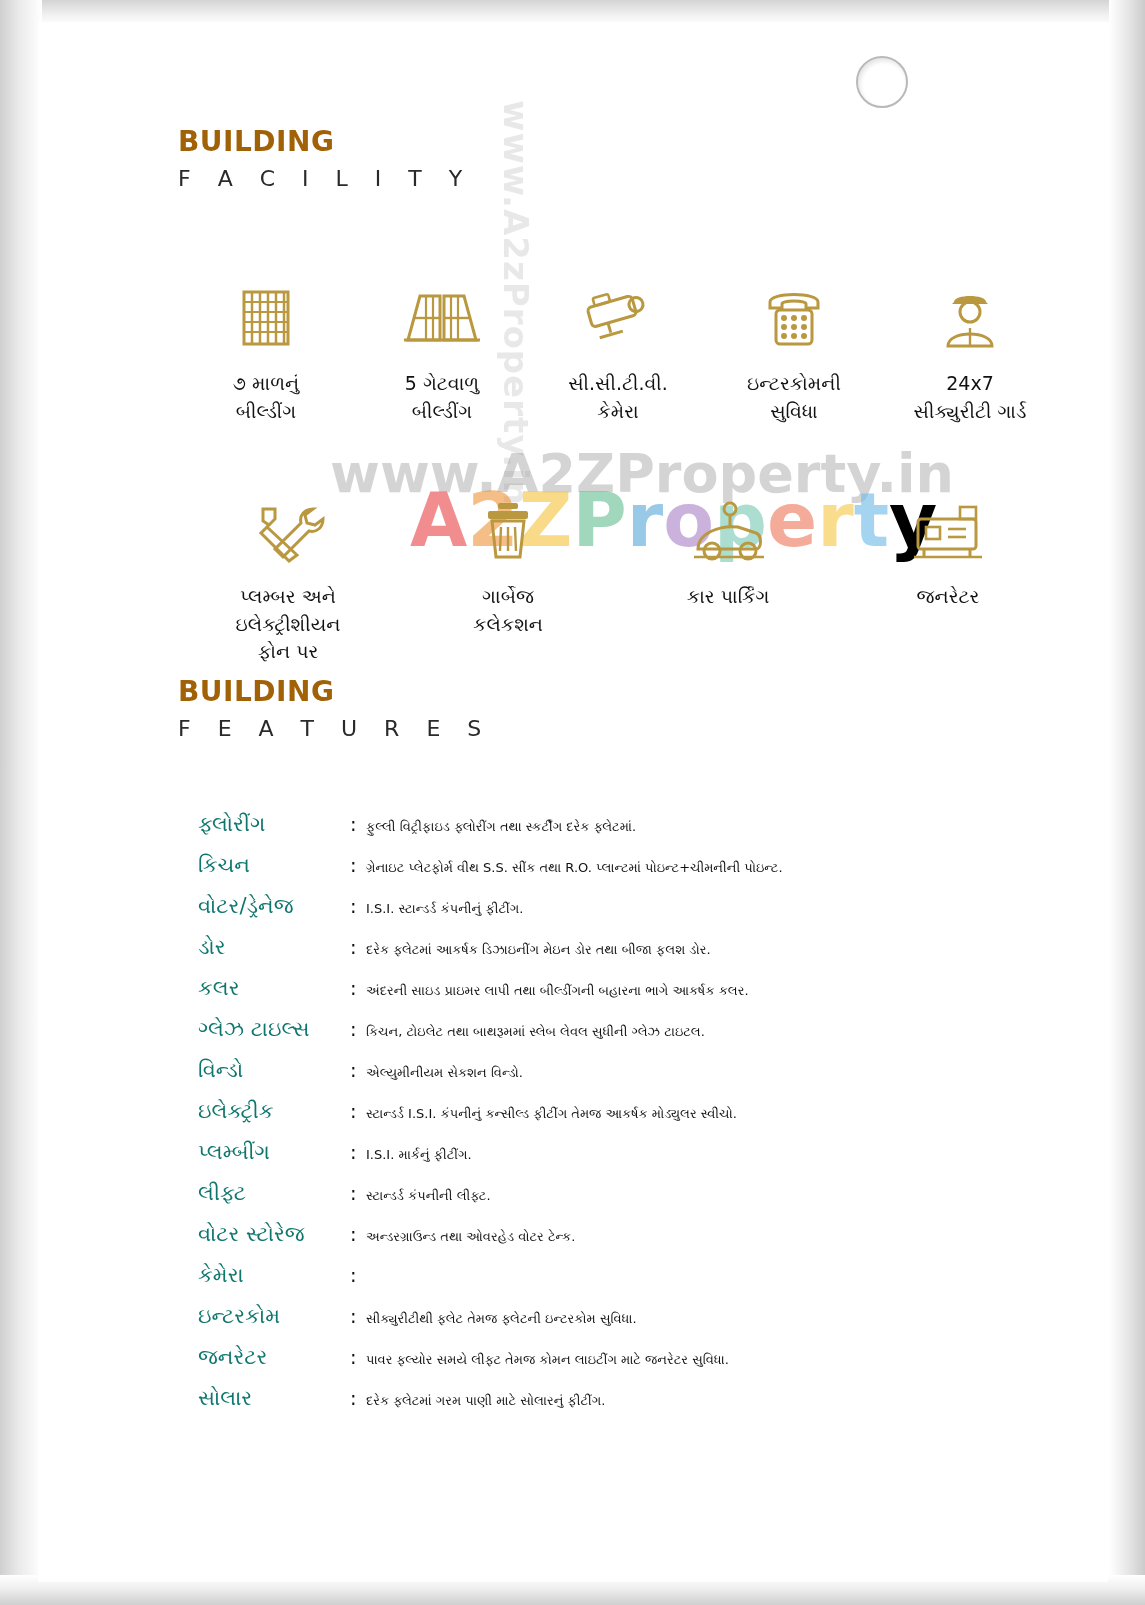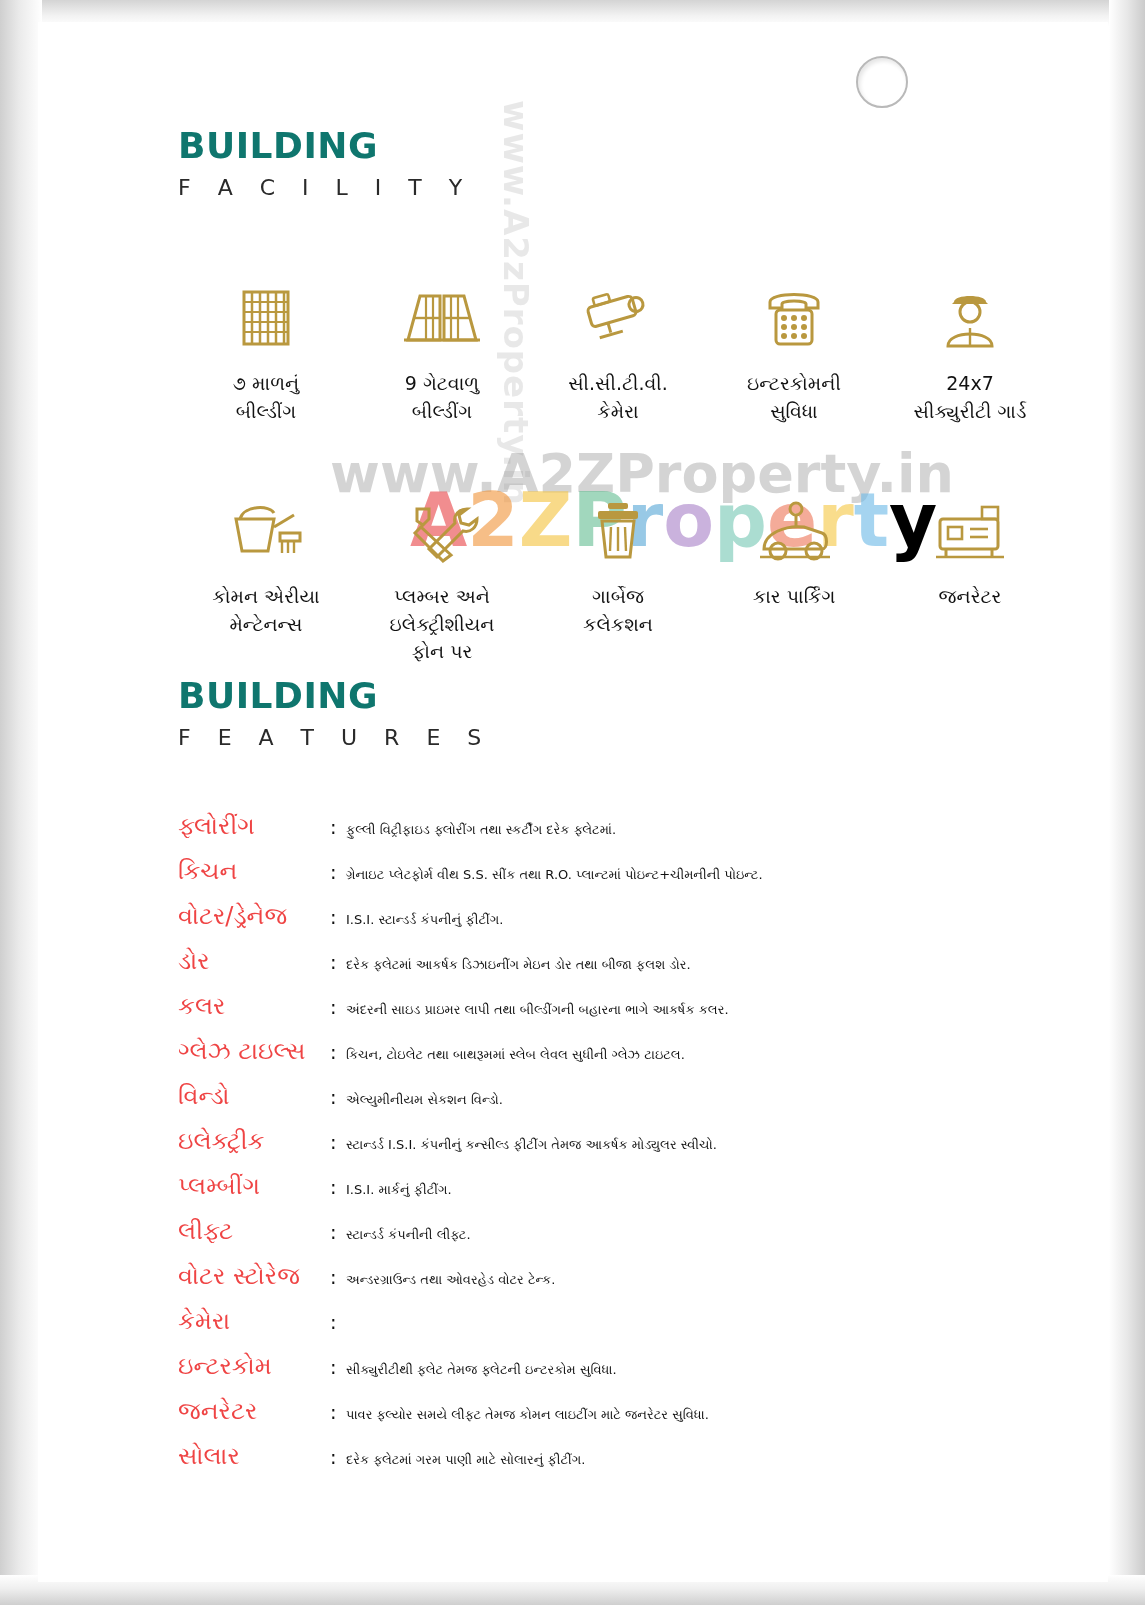--- a/index.html
+++ b/index.html
@@ -90,23 +90,23 @@
   .wm-big span:nth-child(5){ color: rgba(88,168,214,0.62); }
   .wm-big span:nth-child(6){ color: rgba(170,130,200,0.62); }
   .wm-big span:nth-child(7){ color: rgba(120,200,180,0.62); }
   .wm-big span:nth-child(8){ color: rgba(238,120,90,0.62); }
   .wm-big span:nth-child(9){ color: rgba(246,200,70,0.62); }
   .wm-big span:nth-child(10){ color: rgba(110,185,230,0.62); }
 
   
   .heading-block { position: absolute; }
   .heading-main {
-    font-size: 36px;
+    font-size: 28px;
     font-weight: 800;
-    color: #0f766e;
+    color: #a16207;
     letter-spacing: 0.5px;
     line-height: 1.05;
   }
   .heading-sub {
     font-size: 22px;
     font-weight: 500;
     color: #2a2a2a;
     letter-spacing: 10px;
     margin-top: 10px;
   }
@@ -151,23 +151,24 @@
     width: 900px;
   }
   .feature-row {
     display: flex;
     align-items: baseline;
     margin-bottom: 17px;
   }
   .feature-key {
     width: 152px;
     flex: 0 0 152px;
-    font-size: 24px;
-    color: #ef4444;
+    font-size: 21px;
+    color: #0f766e;
     font-weight: 500;
+    margin-left: 20px;
   }
   .feature-colon {
     flex: 0 0 16px;
     font-size: 19.5px;
     color: #111;
   }
   .feature-val {
     flex: 1 1 auto;
     font-size: 13px;
     color: #111;
@@ -231,21 +232,21 @@
               <path d="M78 60 L66 16 L46 16 L46 60 Z" fill="none" stroke="#b9983f" stroke-width="3"></path>
               <line x1="16" y1="38" x2="42" y2="38" stroke="#b9983f" stroke-width="2.4"></line>
               <line x1="72" y1="38" x2="46" y2="38" stroke="#b9983f" stroke-width="2.4"></line>
               <line x1="28" y1="16" x2="28" y2="60" stroke="#b9983f" stroke-width="2.2"></line>
               <line x1="35" y1="16" x2="35" y2="60" stroke="#b9983f" stroke-width="2.2"></line>
               <line x1="60" y1="16" x2="60" y2="60" stroke="#b9983f" stroke-width="2.2"></line>
               <line x1="53" y1="16" x2="53" y2="60" stroke="#b9983f" stroke-width="2.2"></line>
               <line x1="6" y1="60" x2="82" y2="60" stroke="#b9983f" stroke-width="3"></line>
             </svg>
           </div>
-          <div class="facility-label">9 ગેટવાળુ
+          <div class="facility-label">5 ગેટવાળુ
 બીલ્ડીંગ</div>
         </div>
 
         <div class="facility-item">
           <div class="facility-icon">
             <svg width="90" height="76" viewBox="0 0 90 76">
               <g transform="rotate(-16 45 38)">
                 <rect x="18" y="20" width="46" height="20" rx="4" fill="none" stroke="#b9983f" stroke-width="3"></rect>
                 <circle cx="66" cy="30" r="7" fill="none" stroke="#b9983f" stroke-width="3"></circle>
                 <rect x="26" y="12" width="16" height="8" rx="2" fill="none" stroke="#b9983f" stroke-width="2.6"></rect>
@@ -288,35 +289,20 @@
             </svg>
           </div>
           <div class="facility-label">24x7
 સીક્યુરીટી  ગાર્ડ</div>
         </div>
 
       </div>
 
       <div class="facility-row row2">
 
-        <div class="facility-item">
-          <div class="facility-icon">
-            <svg width="92" height="76" viewBox="0 0 92 76">
-              <path d="M16 26 L54 26 L48 58 L22 58 Z" fill="none" stroke="#b9983f" stroke-width="3"></path>
-              <path d="M20 26 C24 12, 50 12, 54 20" fill="none" stroke="#b9983f" stroke-width="3"></path>
-              <path d="M54 34 L74 22" fill="none" stroke="#b9983f" stroke-width="3"></path>
-              <rect x="60" y="40" width="20" height="8" fill="none" stroke="#b9983f" stroke-width="3"></rect>
-              <line x1="62" y1="48" x2="62" y2="60" stroke="#b9983f" stroke-width="2.4"></line>
-              <line x1="68" y1="48" x2="68" y2="60" stroke="#b9983f" stroke-width="2.4"></line>
-              <line x1="74" y1="48" x2="74" y2="60" stroke="#b9983f" stroke-width="2.4"></line>
-            </svg>
-          </div>
-          <div class="facility-label">કોમન એરીયા
-મેન્ટેનન્સ</div>
-        </div>
 
         <div class="facility-item">
           <div class="facility-icon">
             <svg width="86" height="76" viewBox="0 0 86 76">
               <path d="M18 16 L30 16 L30 26 L22 34 L52 62 L44 68 L16 40 L24 32 L18 28 Z" fill="none" stroke="#b9983f" stroke-width="3"></path>
               <path d="M68 16 C60 16, 54 22, 56 30 L30 56 L38 64 L64 38 C72 40, 78 34, 78 26 L70 32 L62 30 L60 22 Z" fill="none" stroke="#b9983f" stroke-width="3"></path>
             </svg>
           </div>
           <div class="facility-label">પ્લમ્બર અને
 ઇલેક્ટ્રીશીયન

